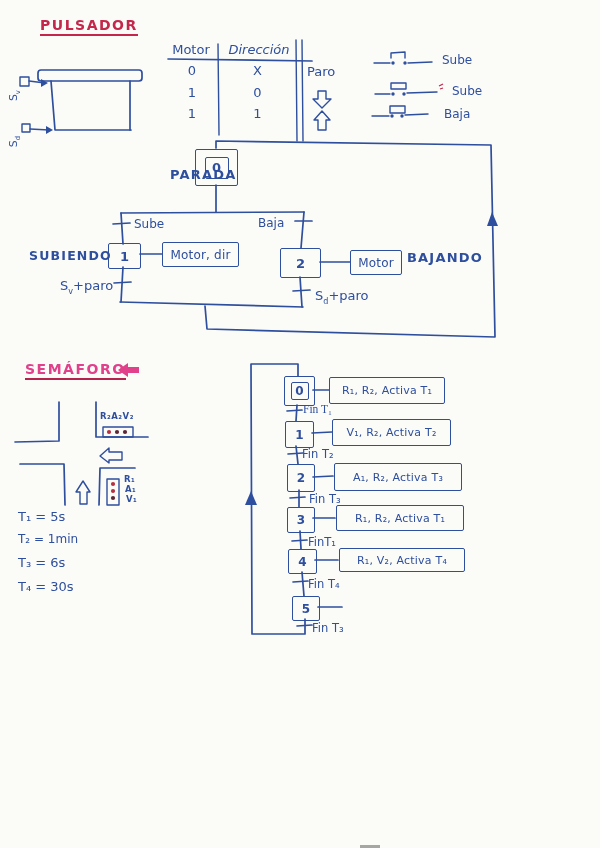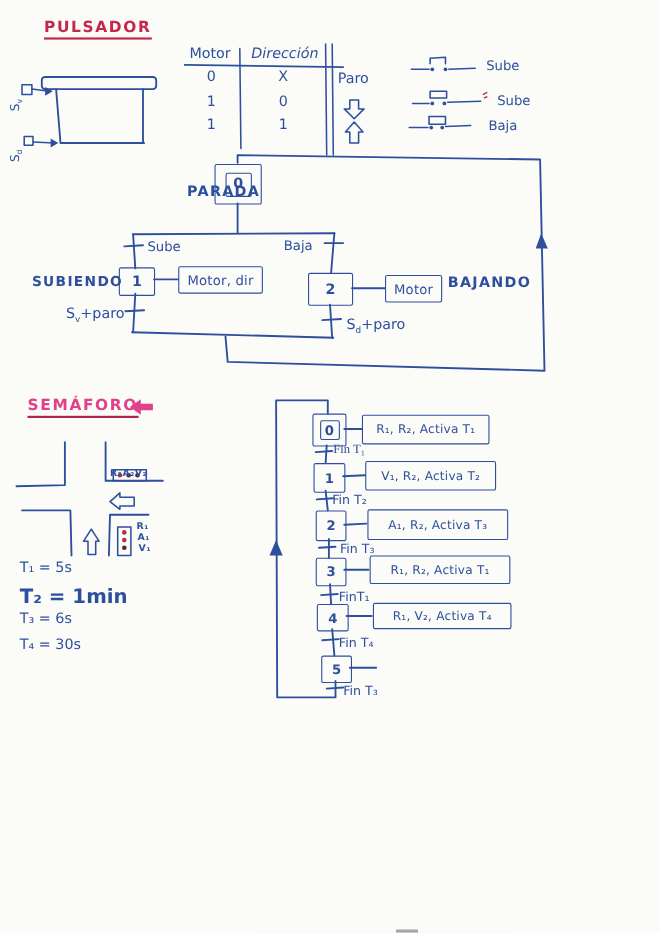--- a/index.html
+++ b/index.html
@@ -207,27 +207,27 @@
 
   <div class="lbl" style="left:60px;top:278px;font-size:13px;">
     <span>S</span><sub>v</sub><span>+paro</span>
   </div>
   <div class="lbl" style="left:315px;top:288px;font-size:13px;">
     <span>S</span><sub>d</sub><span>+paro</span>
   </div>
 
   <div class="abs title pink" style="left:25px;top:361px;">SEMÁFORO</div>
 
-  <div class="lbl tiny" style="left:100px;top:426px;">R₂A₂V₂</div>
+  <div class="lbl tiny" style="left:100px;top:411px;">R₂A₂V₂</div>
   <div class="lbl tiny" style="left:124px;top:474px;">R₁</div>
   <div class="lbl tiny" style="left:125px;top:484px;">A₁</div>
   <div class="lbl tiny" style="left:126px;top:494px;">V₁</div>
 
   <div class="lbl" style="left:18px;top:509px;font-size:13px;">T₁ = 5s</div>
-  <div class="lbl" style="left:18px;top:532px;font-size:18px;font-weight:bold;">T₂ = 1min</div>
+  <div class="lbl" style="left:18px;top:532px;font-size:12px;">T₂ = 1min</div>
   <div class="lbl" style="left:18px;top:555px;font-size:13px;">T₃ = 6s</div>
   <div class="lbl" style="left:18px;top:579px;font-size:13px;">T₄ = 30s</div>
 
   <div class="gbox" style="left:284px;top:376px;width:29px;height:28px;">
     <div class="inner statenum" style="width:16px;height:16px;font-size:12px;">0</div>
   </div>
   <div class="gbox action-text" style="left:329px;top:377px;width:114px;height:25px;">R₁, R₂, Activa T₁</div>
   <div class="lbl" style="left:303px;top:403px;font-size:11.5px;font-family:Liberation Serif, serif;">Fin T₁</div>
 
   <div class="gbox statenum" style="left:285px;top:421px;width:27px;height:25px;font-size:12px;">1</div>

